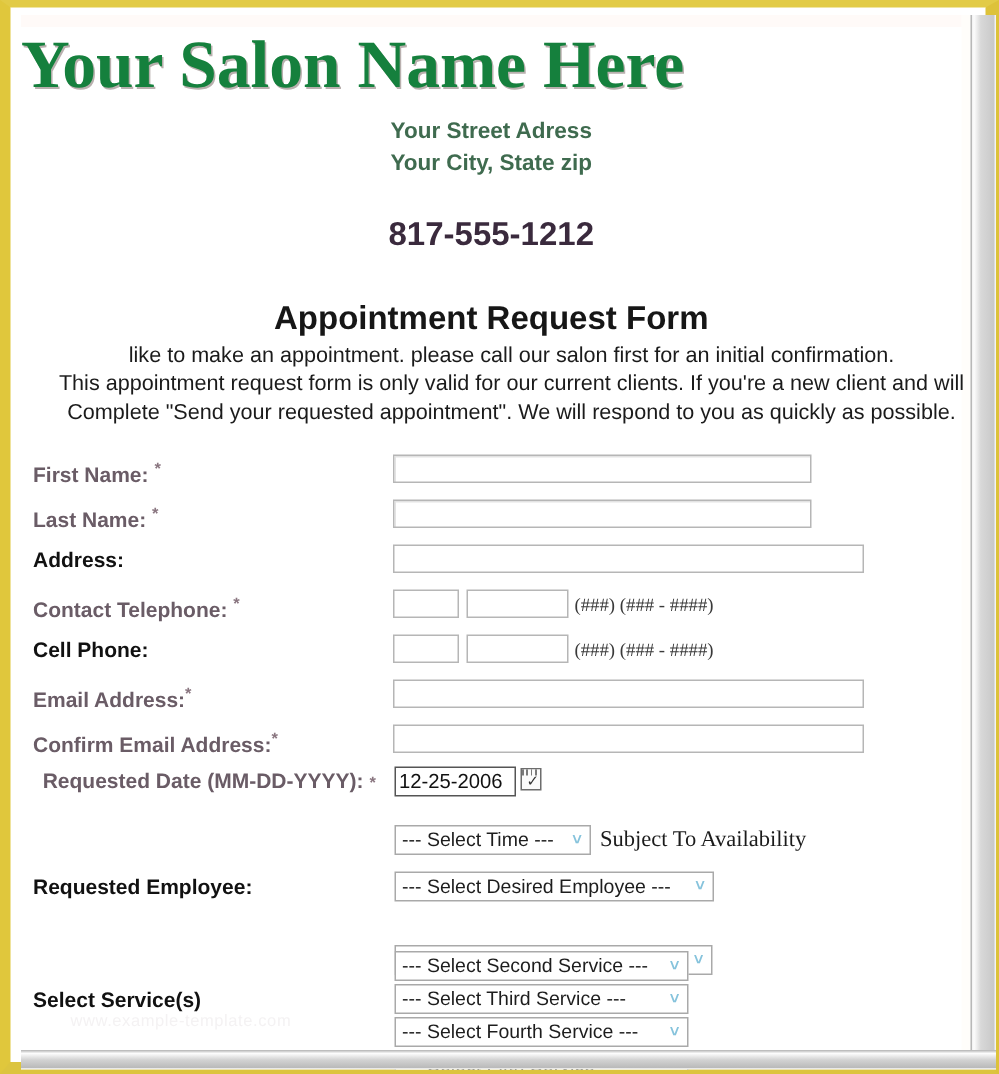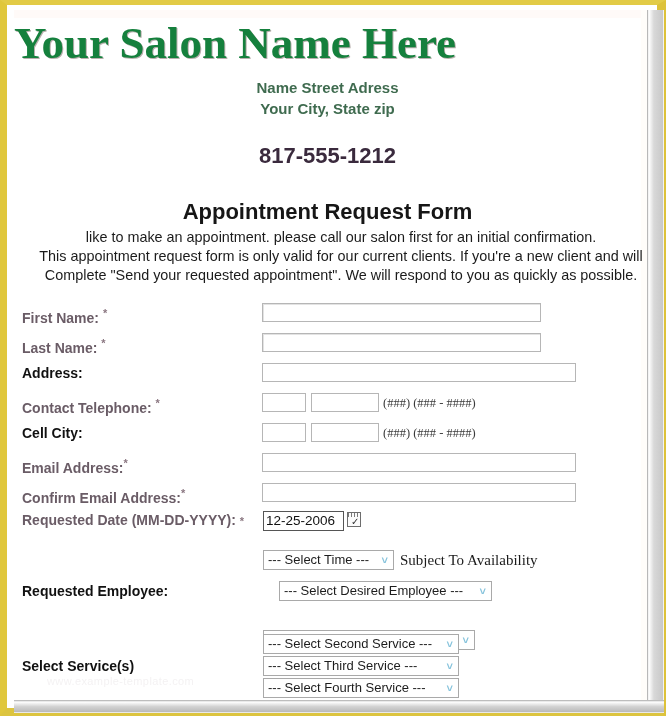--- a/index.html
+++ b/index.html
@@ -200,21 +200,21 @@
 <body>
 
 <div class="page-frame">
   <div class="inner-pane">
     <div class="page-bg">
       <div class="tint"></div>
 
       <div class="salon-title">Your Salon Name Here</div>
 
       <div class="addr">
-        <div>Name Street Adress</div>
+        <div>Your Street Adress</div>
         <div>Your City, State zip</div>
       </div>
 
       <div class="phone">817-555-1212</div>
 
       <div class="form-title">Appointment Request Form</div>
 
       <div class="blurb">
         <div>like to make an appointment. please call our salon first for an initial confirmation.</div>
         <div>This appointment request form is only valid for our current clients. If you're a new client and will</div>
@@ -248,63 +248,63 @@
           <div class="lbl gray">
             <span>Contact Telephone:</span>
             <span class="star">*</span>
           </div>
           <div class="tin" style="left:248px;width:44px;"></div>
           <div class="tin" style="left:297px;width:68px;"></div>
           <div class="fmt" style="left:369px;">(###) (### - ####)</div>
         </div>
 
         <div class="row">
-          <div class="lbl dark">Cell City:</div>
+          <div class="lbl dark">Cell Phone:</div>
           <div class="tin" style="left:248px;width:44px;"></div>
           <div class="tin" style="left:297px;width:68px;"></div>
           <div class="fmt" style="left:369px;">(###) (### - ####)</div>
         </div>
 
         <div class="row">
           <div class="lbl gray">
             <span>Email Address:</span><span class="star">*</span>
           </div>
           <div class="tin" style="left:248px;width:314px;"></div>
         </div>
 
         <div class="row">
           <div class="lbl gray">
             <span>Confirm Email Address:</span><span class="star">*</span>
           </div>
           <div class="tin" style="left:248px;width:314px;"></div>
         </div>
 
         <div class="row" style="height:38px;">
-          <div class="lbl gray" style="line-height:20px;top:2px;white-space:normal;width:235px;">
+          <div class="lbl gray" style="line-height:20px;top:2px;white-space:normal;width:235px;text-align:center;">
             <span>Requested Date (MM-DD-YYYY):</span>
             <span class="star" style="vertical-align:baseline;">*</span>
           </div>
           <div class="datebox">12-25-2006</div>
           <div class="cal-icon">
             <div class="top"></div>
             <div class="mark">✓</div>
           </div>
         </div>
 
         <div class="row" style="height:30px;">
           <div class="sel" style="left:249px;width:131px;top:4px;">
             <span>--- Select Time ---</span>
             <span class="chev">˅</span>
           </div>
           <div class="note-serif" style="left:386px;top:4px;">Subject To Availability</div>
         </div>
 
         <div class="row" style="height:31px;">
           <div class="lbl dark">Requested Employee:</div>
-          <div class="sel" style="left:249px;width:213px;top:5px;margin-left:16px;">
+          <div class="sel" style="left:249px;width:213px;top:5px;">
             <span>--- Select Desired Employee ---</span>
             <span class="chev">˅</span>
           </div>
         </div>
       </div>
 
       <div class="svc-label">Select Service(s)</div>
       <div class="watermark">www.example-template.com</div>
 
       <div class="sel" style="left:249px;top:620px;width:212px;">

